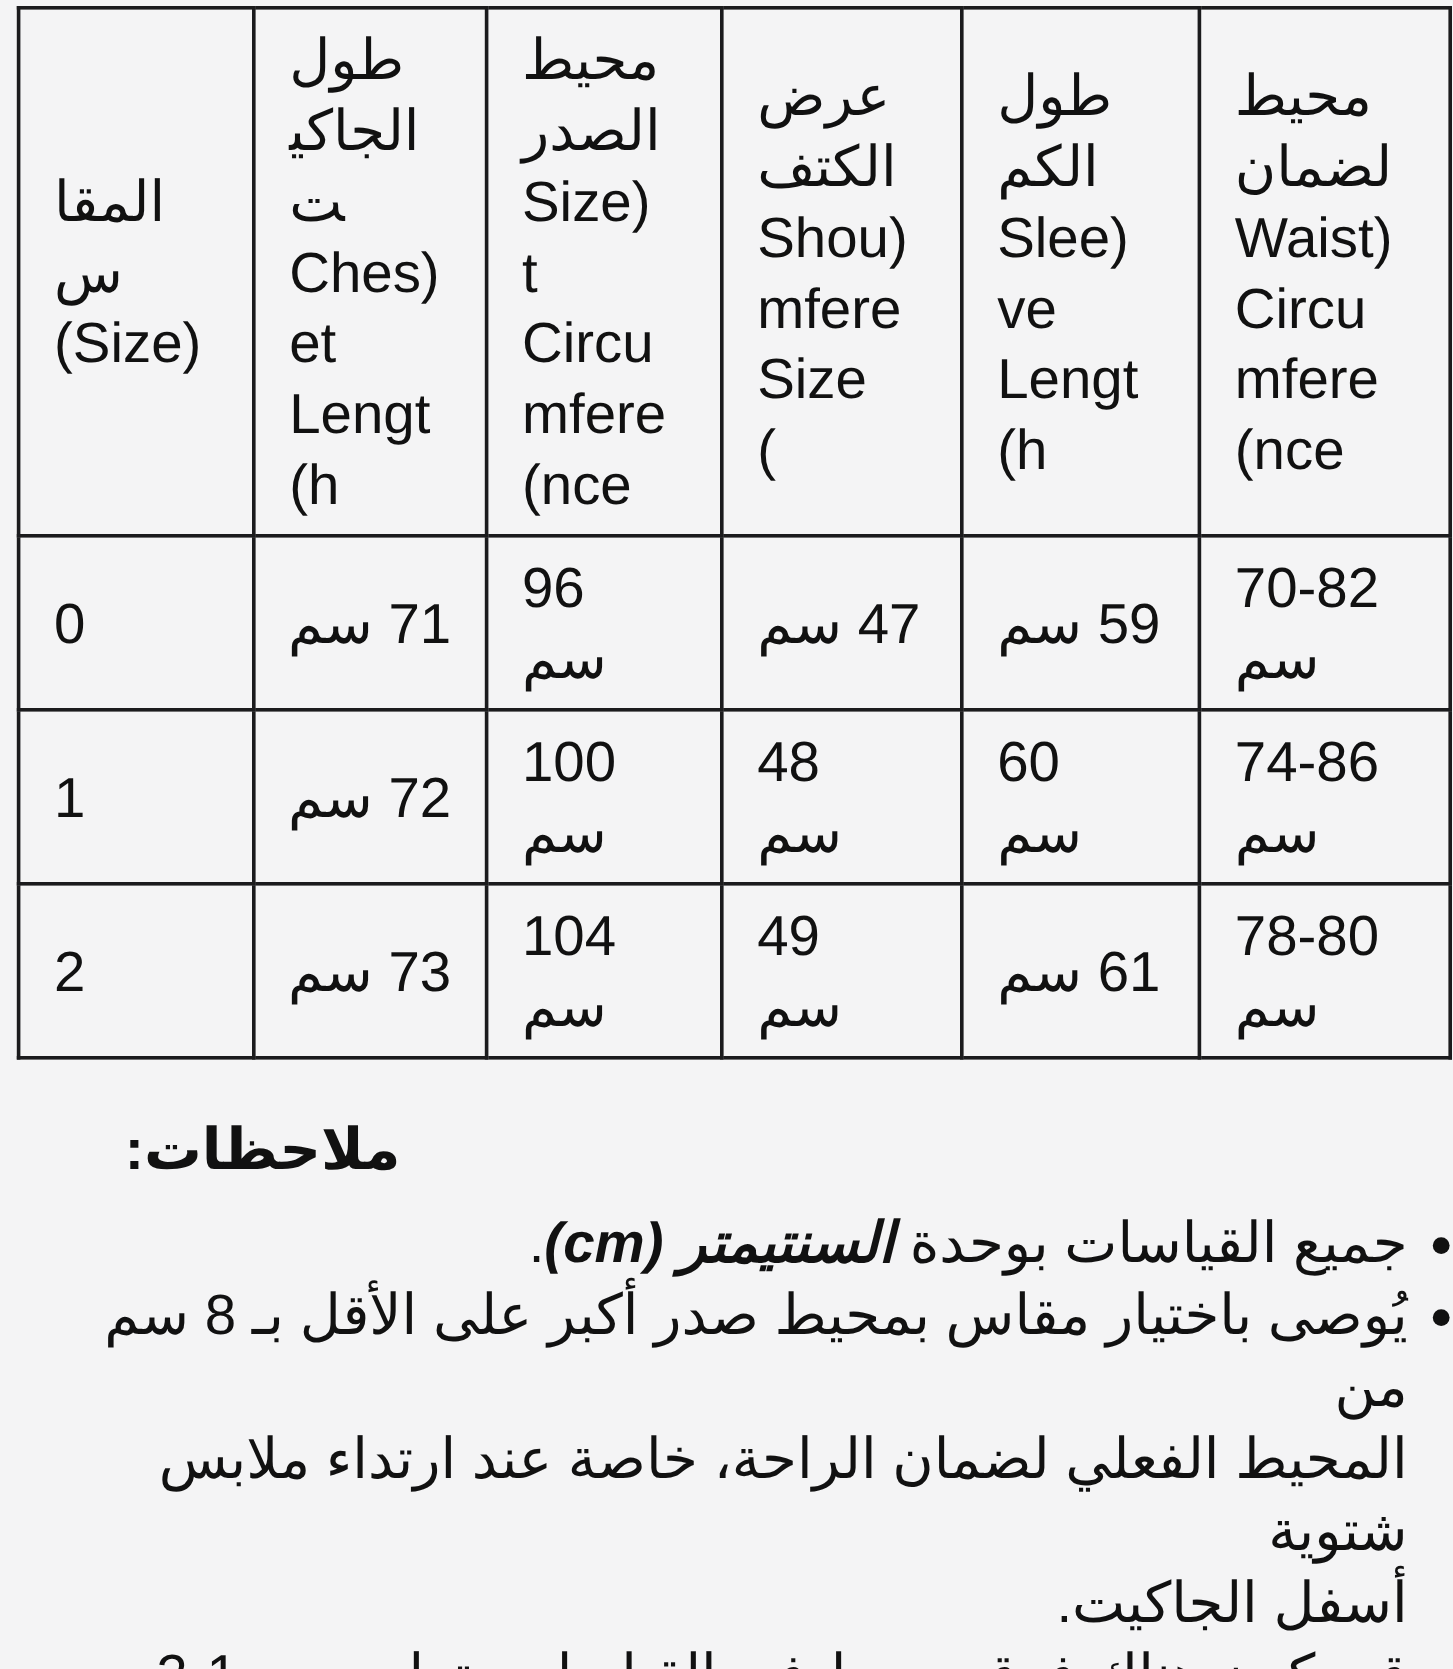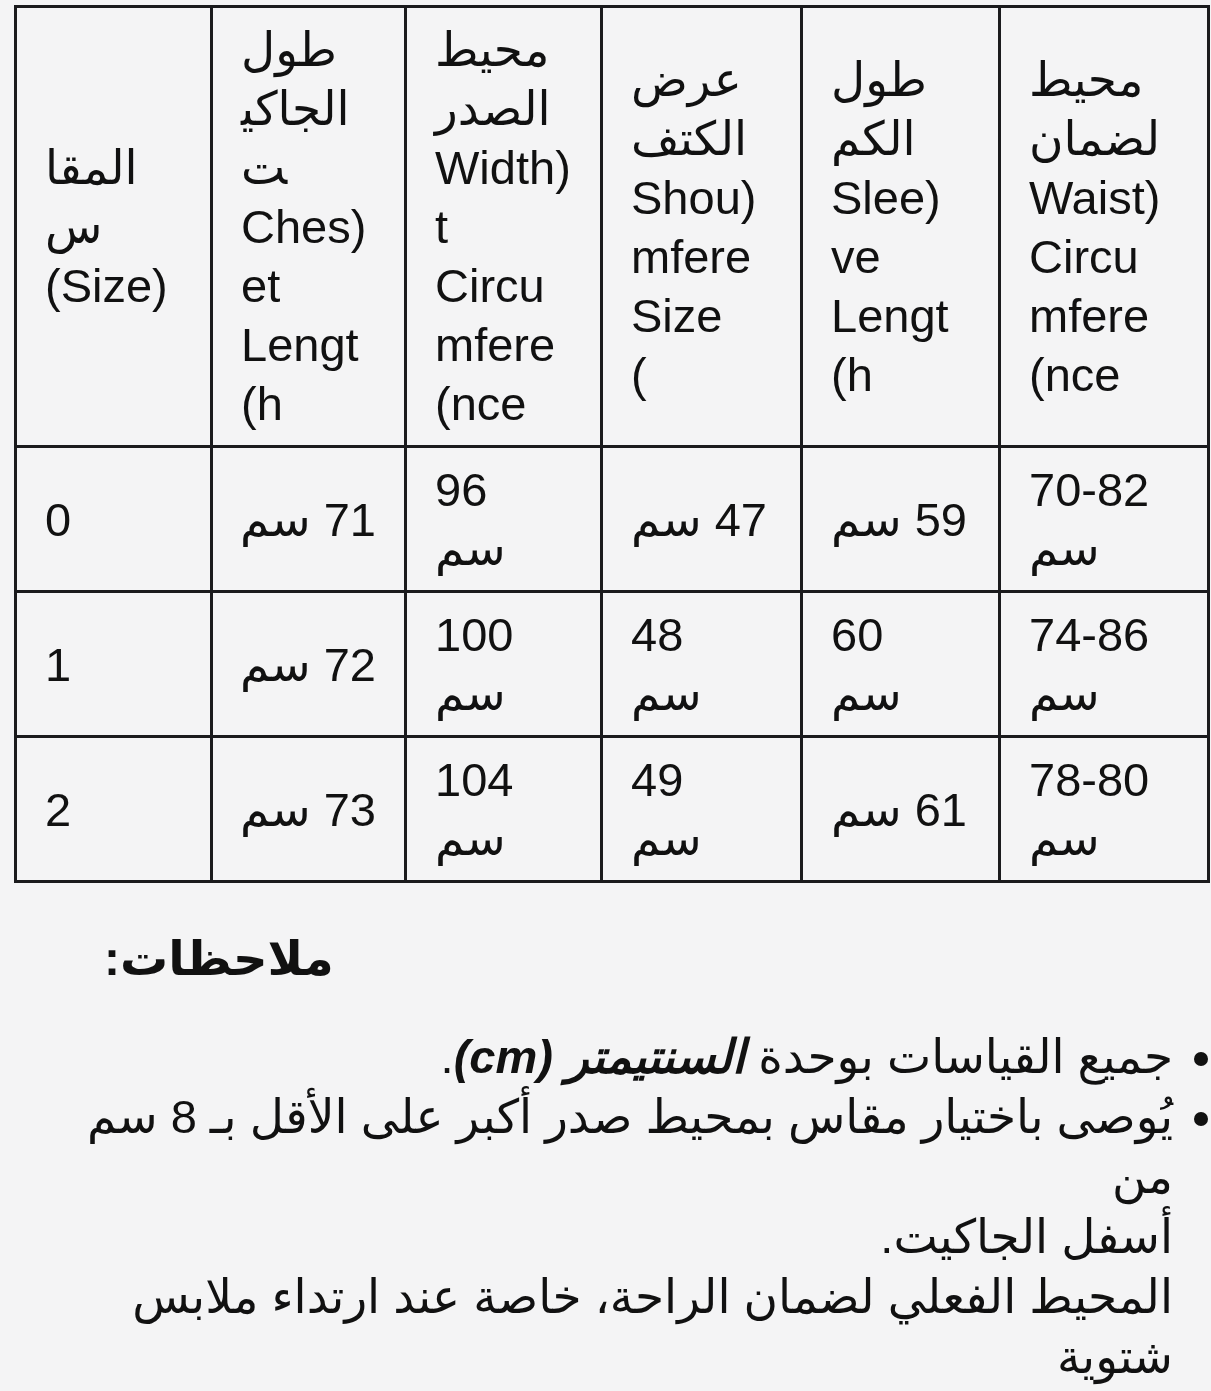--- a/index.html
+++ b/index.html
@@ -35,21 +35,21 @@
   }
   tbody td { height: 145px; }
   .notes { direction: rtl; padding-top: 46px; }
   .notes-heading {
     direction: rtl;
     text-align: left;
     margin-left: 90px;
     font-size: 48px;
     line-height: 60px;
     font-weight: 700;
-    margin-bottom: 38px;
+    margin-bottom: 17px;
   }
   ul.notes-list {
     direction: rtl;
     list-style: disc;
     padding-right: 34px;
     font-size: 47px;
     line-height: 60px;
   }
   ul.notes-list li {
     direction: rtl;
@@ -87,21 +87,21 @@
             <div class="line">الجاكي‍</div>
             <div class="line">‍ت</div>
             <div class="line">Ches)</div>
             <div class="line">et</div>
             <div class="line">Lengt</div>
             <div class="line">(h</div>
           </td>
           <td>
             <div class="line">محيط</div>
             <div class="line">الصدر</div>
-            <div class="line">Width)</div>
+            <div class="line">Size)</div>
             <div class="line">t</div>
             <div class="line">Circu</div>
             <div class="line">mfere</div>
             <div class="line">(nce</div>
           </td>
           <td>
             <div class="line">عرض</div>
             <div class="line">الكتف</div>
             <div class="line">Shou)</div>
             <div class="line">mfere</div>
@@ -198,22 +198,22 @@
         </tr>
       </tbody>
   </table>
 
   <div class="notes">
     <div class="notes-heading">ملاحظات:</div>
     <ul class="notes-list" id="notes-list">
         <li><span>جميع القياسات بوحدة </span><span class="b">السنتيمتر (cm)</span><span>.</span></li>
         <li>
           <div class="line">يُوصى باختيار مقاس بمحيط صدر أكبر على الأقل بـ 8 سم من</div>
+          <div class="line">المحيط الفعلي لضمان الراحة، خاصة عند ارتداء ملابس شتوية</div>
           <div class="line">أسفل الجاكيت.</div>
-          <div class="line">المحيط الفعلي لضمان الراحة، خاصة عند ارتداء ملابس شتوية</div>
         </li>
         <li>
           <div class="line">قد يكون هناك فرق بسيط في القياسات يتراوح بين 1-2 سم</div>
         </li>
       </ul>
   </div>
 
 </div>
 
 </body></html>

